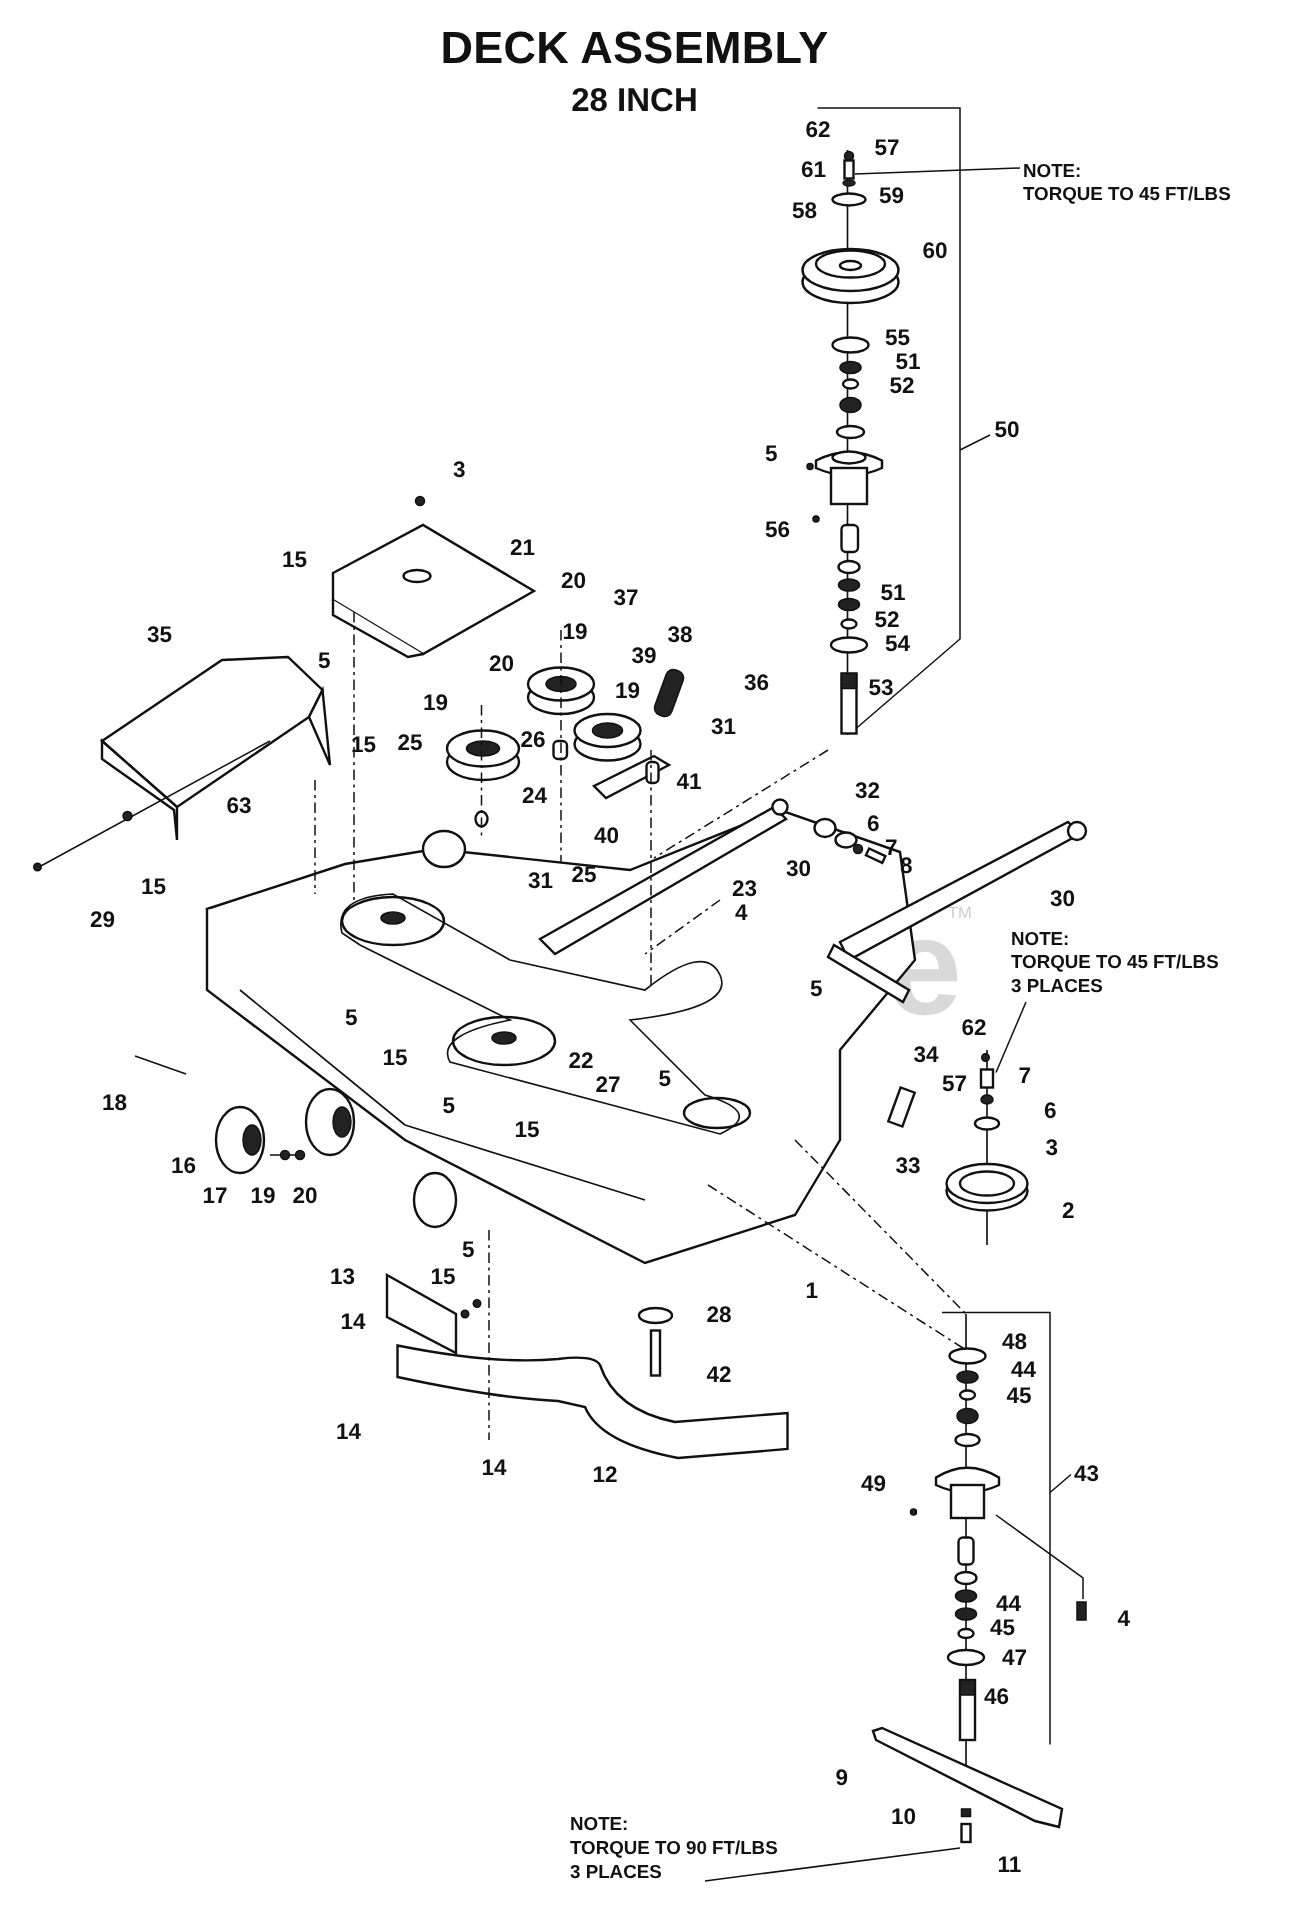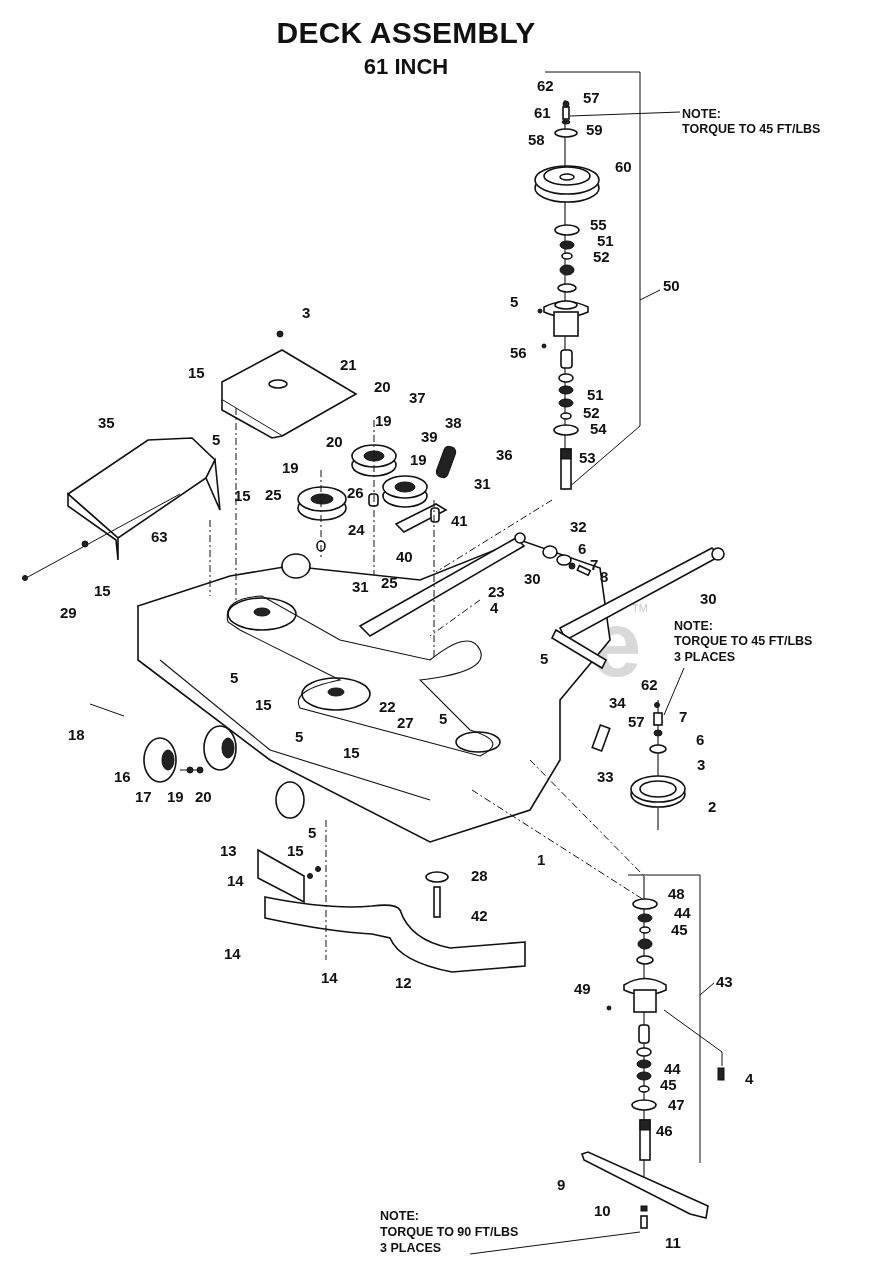--- a/index.html
+++ b/index.html
@@ -1,35 +1,35 @@
 <!DOCTYPE html>
 <html><head>
 <meta charset="utf-8">
 <style>
   html, body { margin: 0; padding: 0; background: #ffffff; }
   body { width: 875px; height: 1280px; position: relative; overflow: hidden;
          font-family: "Liberation Sans", sans-serif; color: #111; }
-  .title { position: absolute; left: 0; width: 812px; text-align: center; font-weight: bold; }
+  .title { position: absolute; left: 17px; width: 812px; text-align: center; font-weight: bold; }
   #t1 { top: 16px; font-size: 30px; letter-spacing: 0.2px; }
   #t2 { top: 54px; font-size: 22px; }
   svg#diagram { position: absolute; left: 0; top: 0; }
   .lbl { font-family: "Liberation Sans", sans-serif; font-weight: bold; font-size: 15px; fill: #111; }
   .note { font-family: "Liberation Sans", sans-serif; font-weight: bold; font-size: 12.5px; fill: #111; }
   .wm { font-family: "Liberation Sans", sans-serif; font-weight: bold; font-size: 92px; fill: #d9d9d9; }
   .part { fill: #fff; stroke: #111; stroke-width: 1.6; }
   .thin { fill: none; stroke: #111; stroke-width: 1.1; }
   .dash { fill: none; stroke: #111; stroke-width: 1; stroke-dasharray: 7 3 2 3; }
   .lead { fill: none; stroke: #111; stroke-width: 1; }
   .dark { fill: #222; stroke: #111; stroke-width: 1; }
 </style>
 </head>
 <body>
 
 <div class="title" id="t1">DECK ASSEMBLY</div>
-<div class="title" id="t2">61 INCH</div>
+<div class="title" id="t2">28 INCH</div>
 
 <svg id="diagram" width="875" height="1280" viewBox="0 0 875 1280">
 
   <text class="wm" x="222" y="676">PartsTree</text>
   <text x="632" y="612" style="font-size:11px;fill:#ccc;font-family:'Liberation Sans',sans-serif">TM</text>
 
   <g>
     <polyline class="lead" points="545,72 640,72 640,426 568,488"></polyline>
     <line class="lead" x1="640" y1="300" x2="660" y2="290"></line>
   </g>

